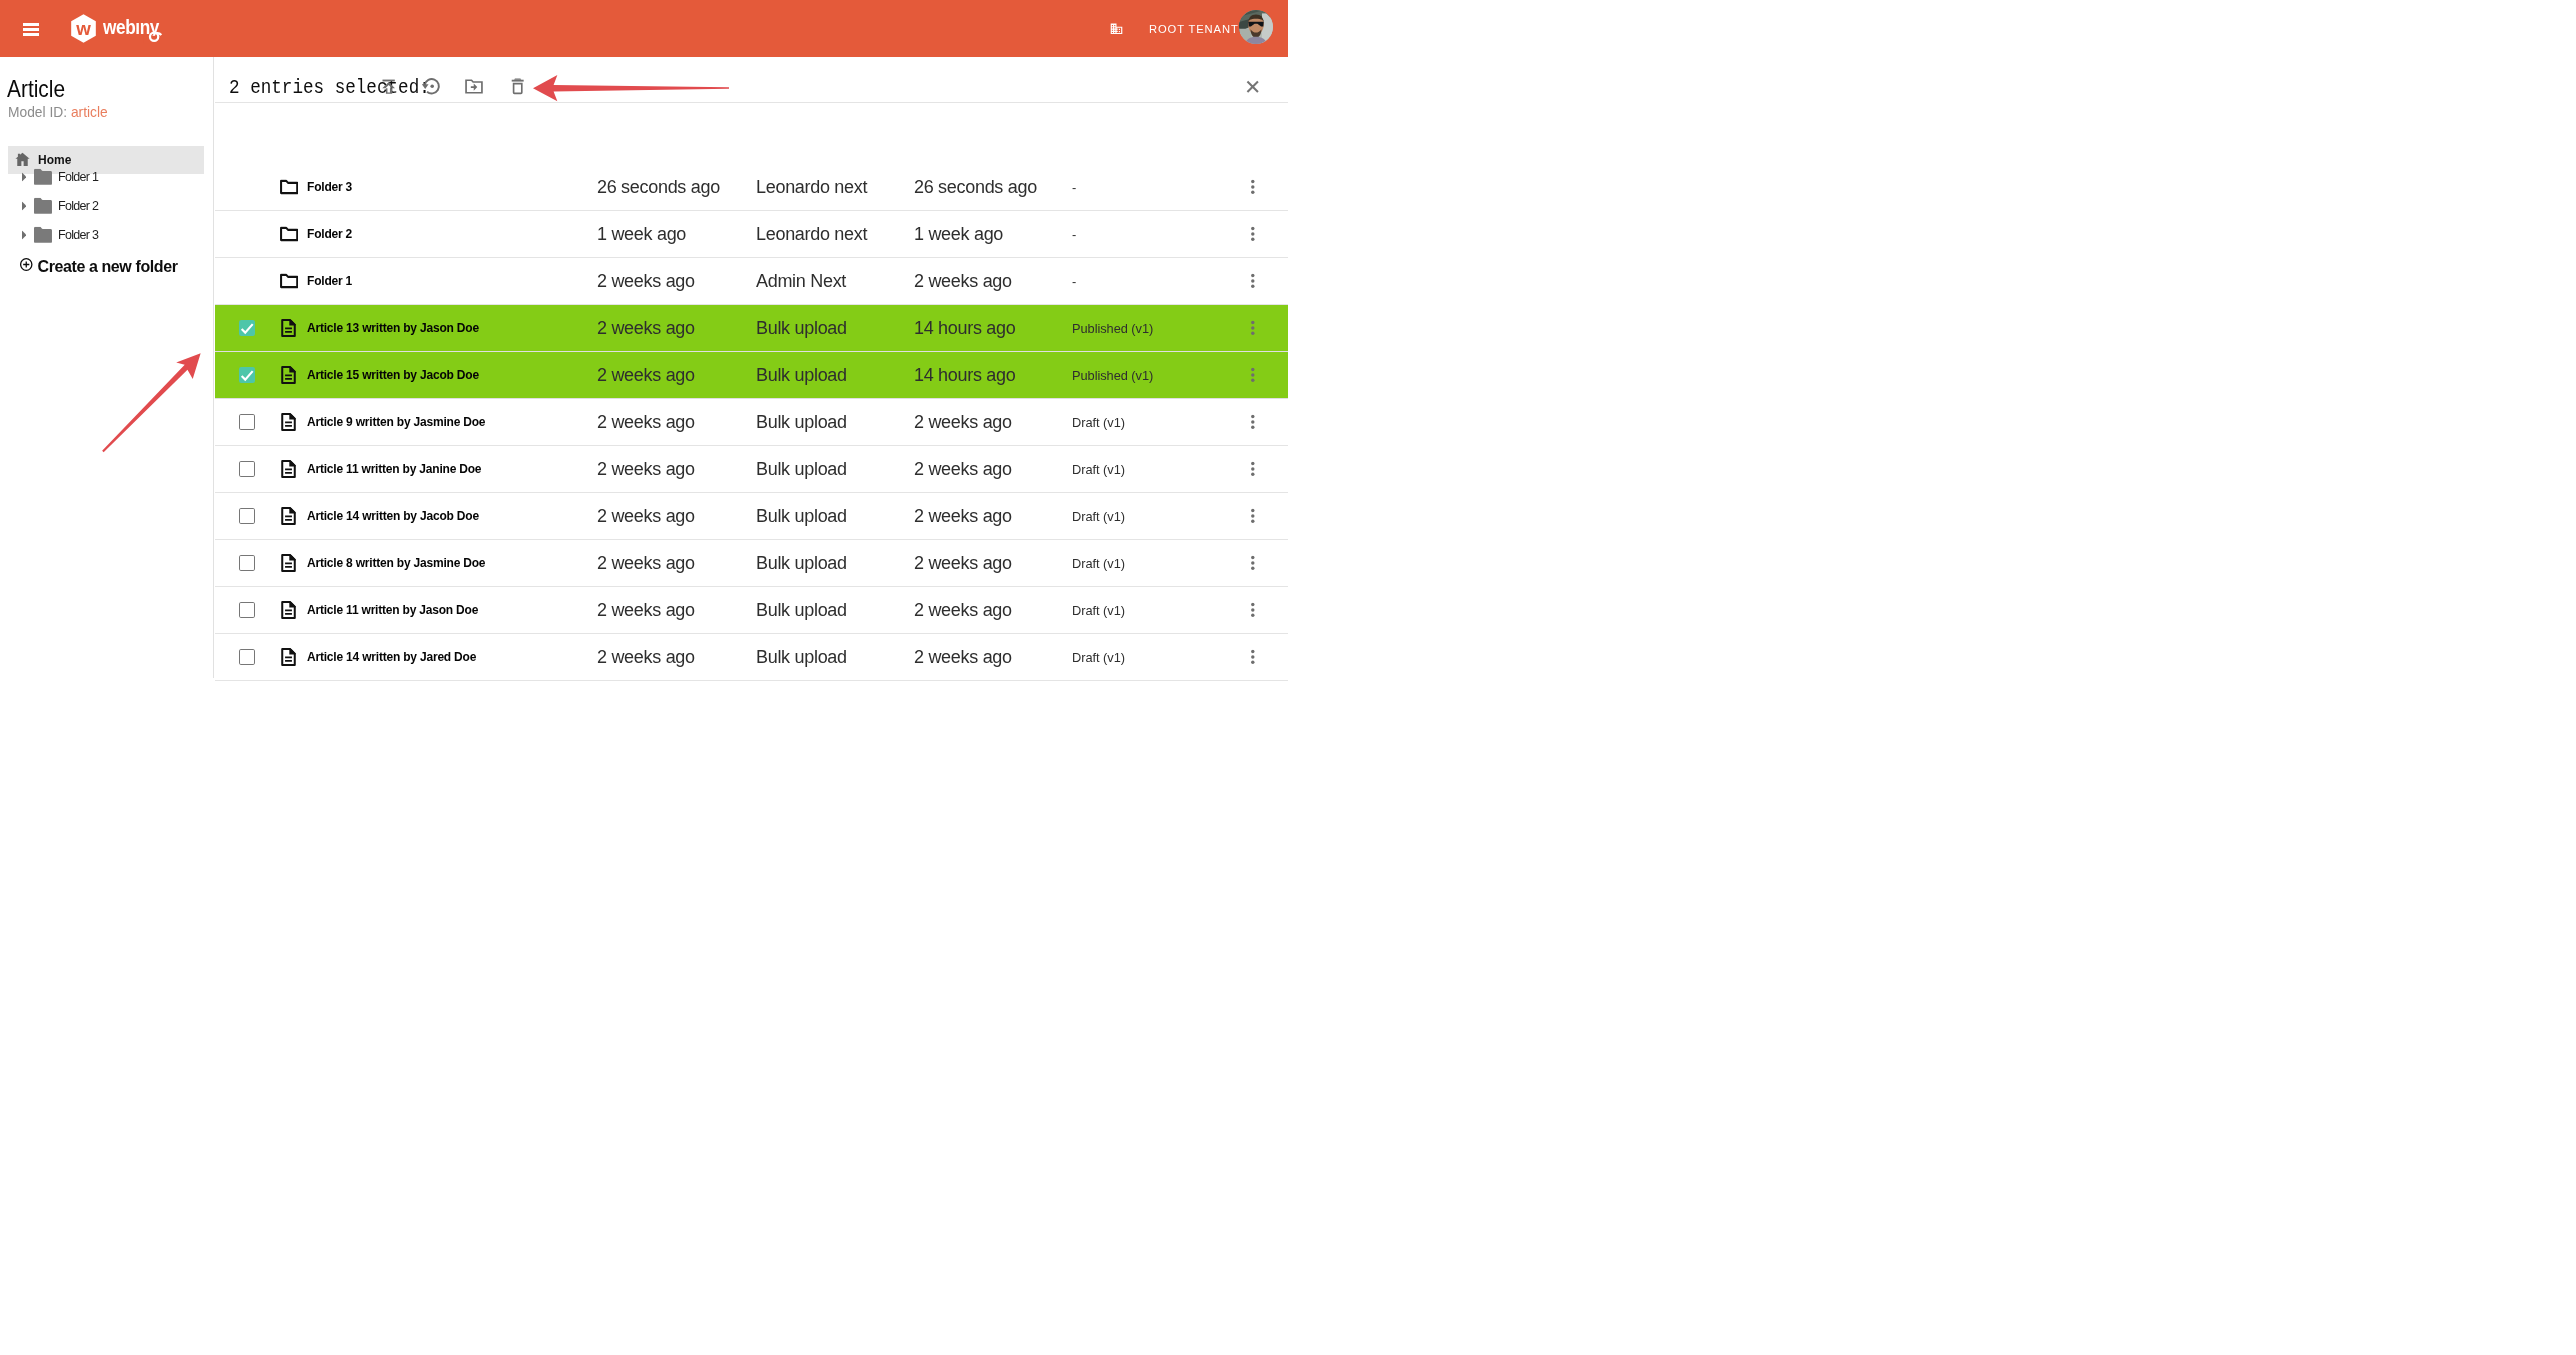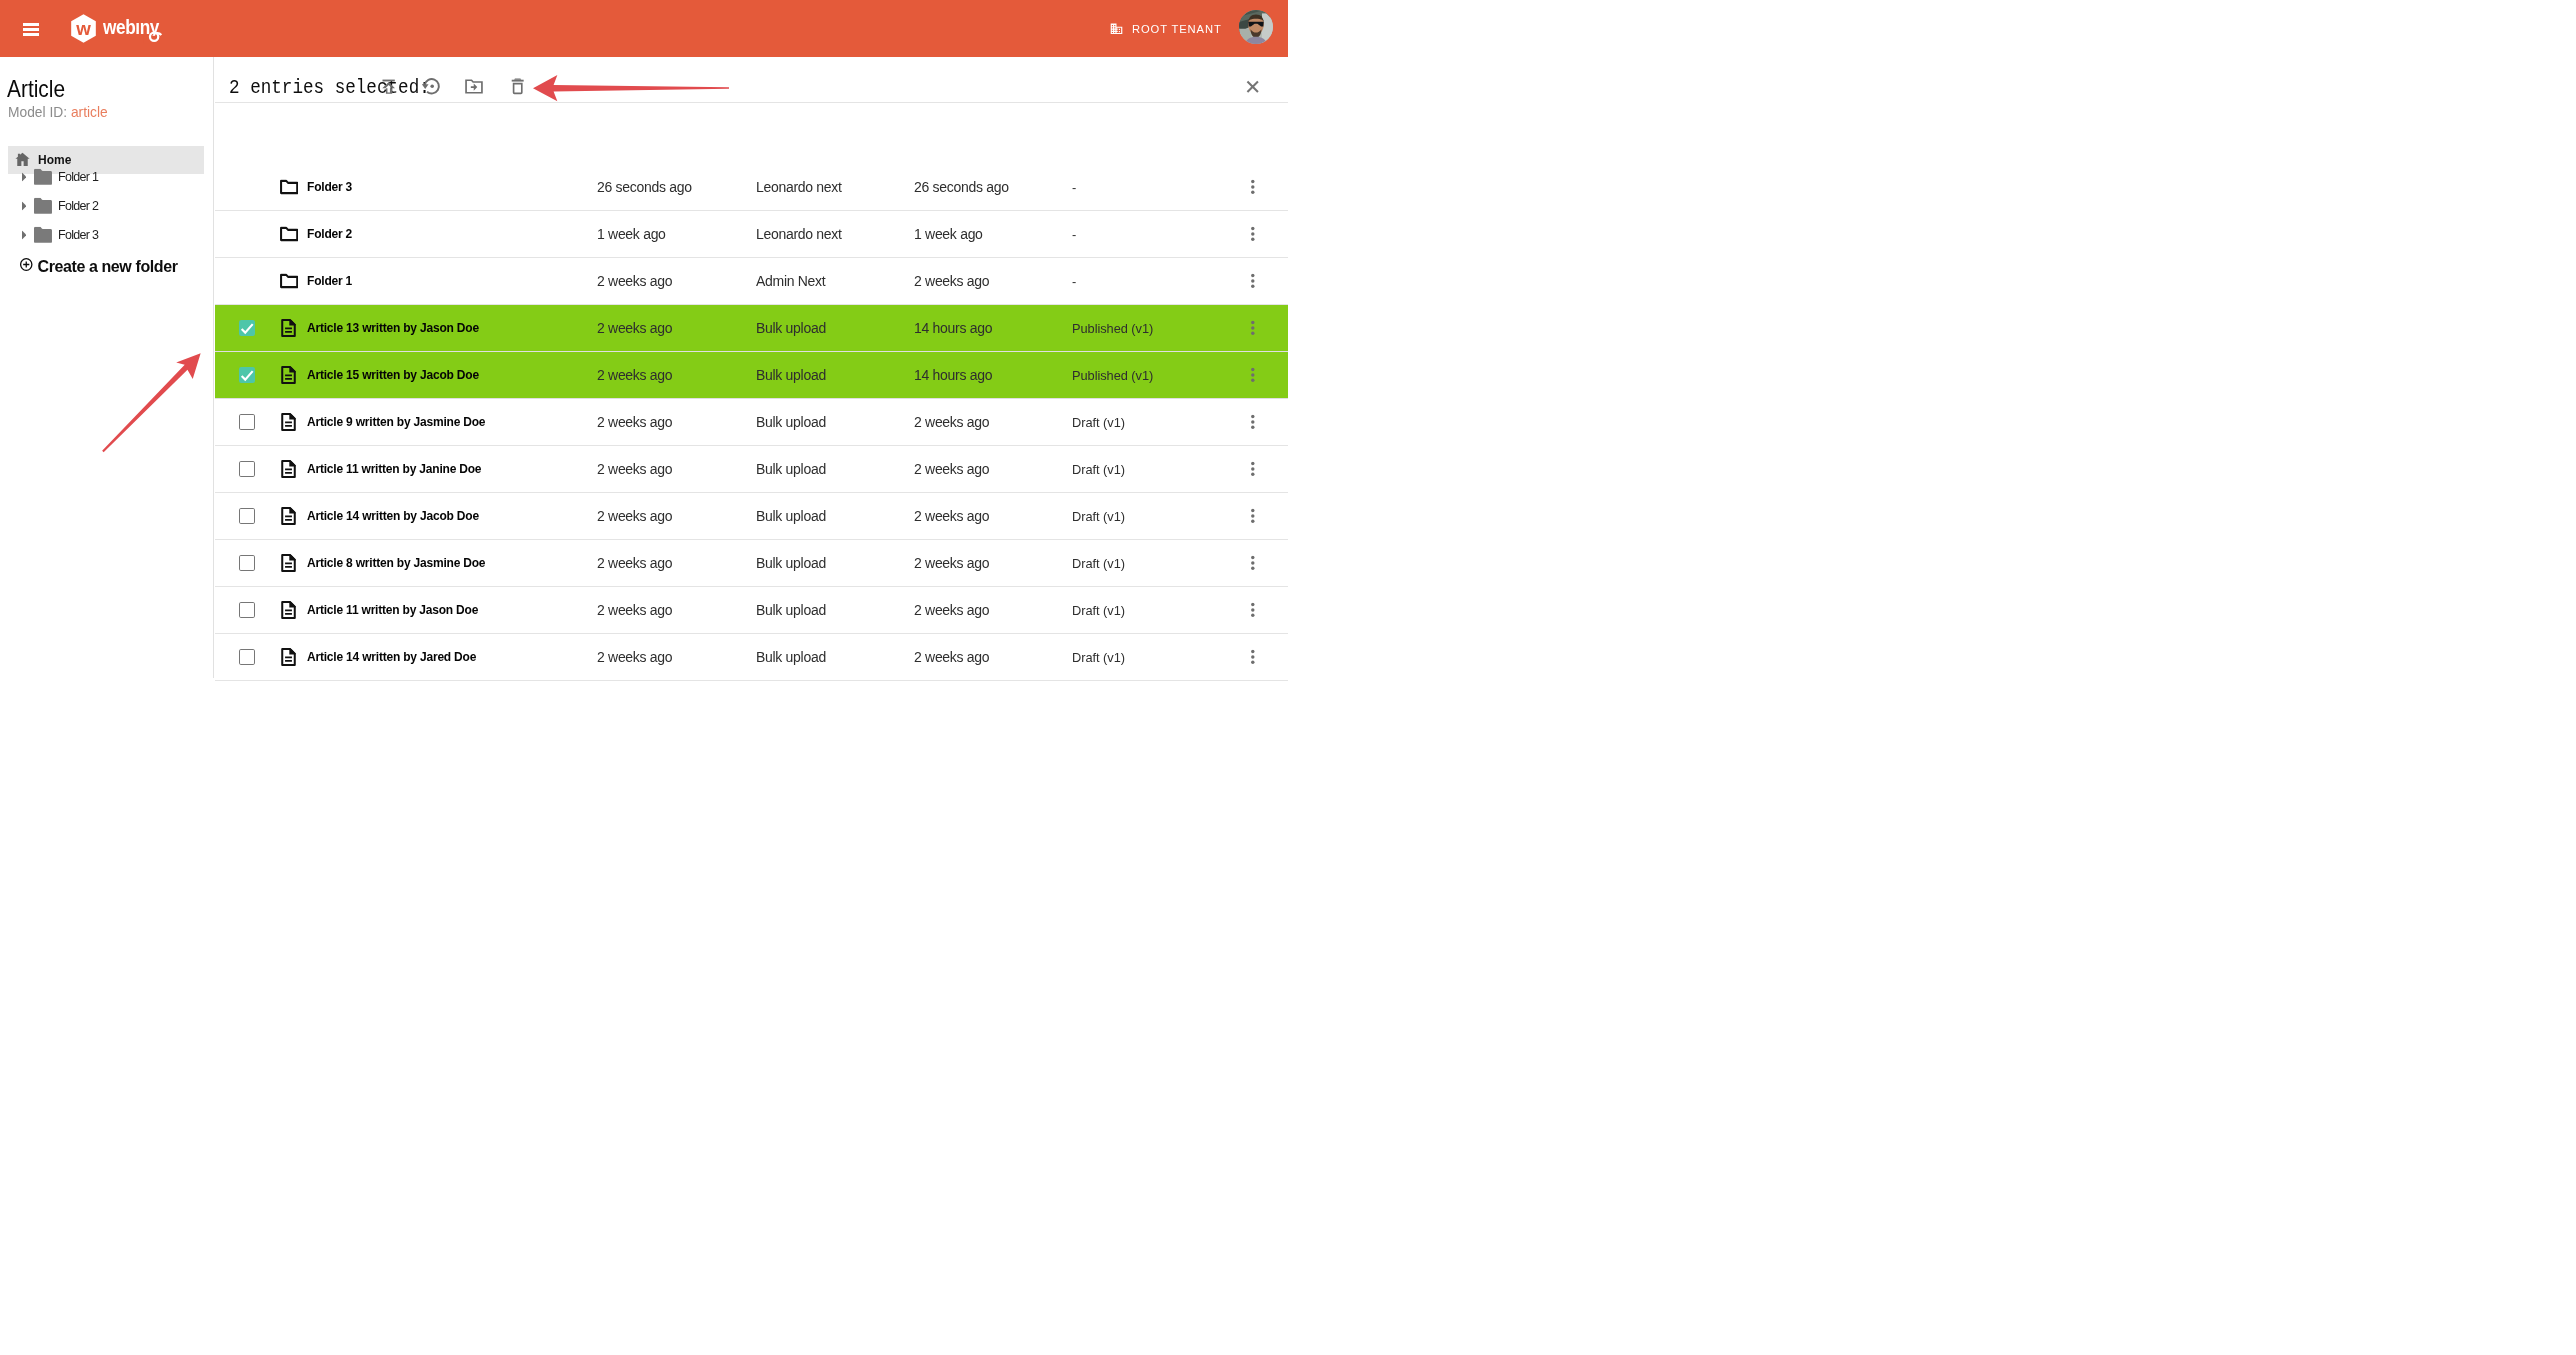--- a/index.html
+++ b/index.html
@@ -1,20 +1,20 @@
 <!DOCTYPE html>
 <html style="font-size:14.3px"><head>
 <meta charset="utf-8">
 <style>
 * { margin:0; padding:0; box-sizing:border-box; }
 html,body { width:1288px; height:678px; overflow:hidden; font-family:"Liberation Sans", sans-serif; background:#fff; -webkit-font-smoothing:antialiased; }
 .topbar { position:absolute; left:0; top:0; width:1288px; height:57px; background:#e45a3a; z-index:5; }
 .burger { position:absolute; left:23px; top:23px; }
 .burger div { width:16px; height:2.5px; background:#fff; margin-bottom:2.5px; }
-.tenant { position:absolute; left:1110px; top:0; height:57px; display:flex; align-items:center; gap:9px; color:#fff; }
+.tenant { position:absolute; left:1110px; top:0; height:57px; display:flex; align-items:center; gap:26px; color:#fff; }
 .tenant .txt { font-size:11.2px; letter-spacing:0.9px; }
 .avatar { position:absolute; left:1239px; top:9.7px; width:34px; height:34px; border-radius:50%; overflow:hidden; }
 
 .sidebar { position:absolute; left:0; top:57px; width:214px; height:621px; border-right:0.9px solid #e1e1e1; background:#fff; }
 .title { position:absolute; left:7.2px; top:18px; font-size:24px; color:#0a0a0a; transform:scaleX(0.87); transform-origin:left top; white-space:nowrap; }
 .modelid { position:absolute; left:7.6px; top:46px; font-size:15px; color:#8c8c8c; transform:scaleX(0.92); transform-origin:left top; white-space:nowrap; }
 .modelid b { color:#e97e5e; font-weight:400; }
 .homerow { position:absolute; left:8px; top:89px; width:196px; height:28px; background:#e6e6e6; }
 .homeicon { position:absolute; left:5.8px; top:5.4px; }
 .hometxt { position:absolute; left:30px; top:50%; transform:translateY(-50%); font-size:12px; font-weight:700; color:#141414; }
@@ -40,21 +40,21 @@
 .thead span.h4 { left:699px; }
 .thead span.h5 { left:858px; }
 
 .tbody { position:absolute; left:0; top:107px; width:1073px; }
 .row { position:relative; width:1073px; height:47px; border-bottom:0.9px solid #e4e4e4; background:#fff; }
 .row.sel { background:#84cc16; border-bottom-color:#e0dee2; }
 .cb { position:absolute; left:24px; top:50%; margin-top:-8px; width:16px; height:16px; }
 .cbempty { display:block; width:16px; height:16px; border:1.8px solid #767676; border-radius:1.8px; }
 .rowicon { position:absolute; top:50%; transform:translateY(-50%); }
 .nm { position:absolute; left:92px; top:50%; transform:translateY(-50%); font-size:12px; font-weight:700; color:#050505; letter-spacing:-0.2px; white-space:nowrap; }
-.c2,.c3,.c4,.c5 { position:absolute; top:50%; transform:translateY(-50%); font-size:14px; color:#2e2e2e; letter-spacing:-0.3px; white-space:nowrap; }
+.c2,.c3,.c4,.c5 { position:absolute; top:50%; transform:translateY(-50%); font-size:18px; color:#2e2e2e; letter-spacing:-0.3px; white-space:nowrap; }
 .row span.c2 { left:382px; }
 .row span.c3 { left:541px; }
 .row span.c4 { left:699px; }
 .row span.c5 { left:857px; font-size:12.8px; letter-spacing:-0.04px; }
 .dots { position:absolute; left:1036px; top:50%; transform:translateY(-50%); }
 .arrow2 { position:absolute; left:0; top:57px; z-index:9; }
 </style>
 </head>
 <body>
 

